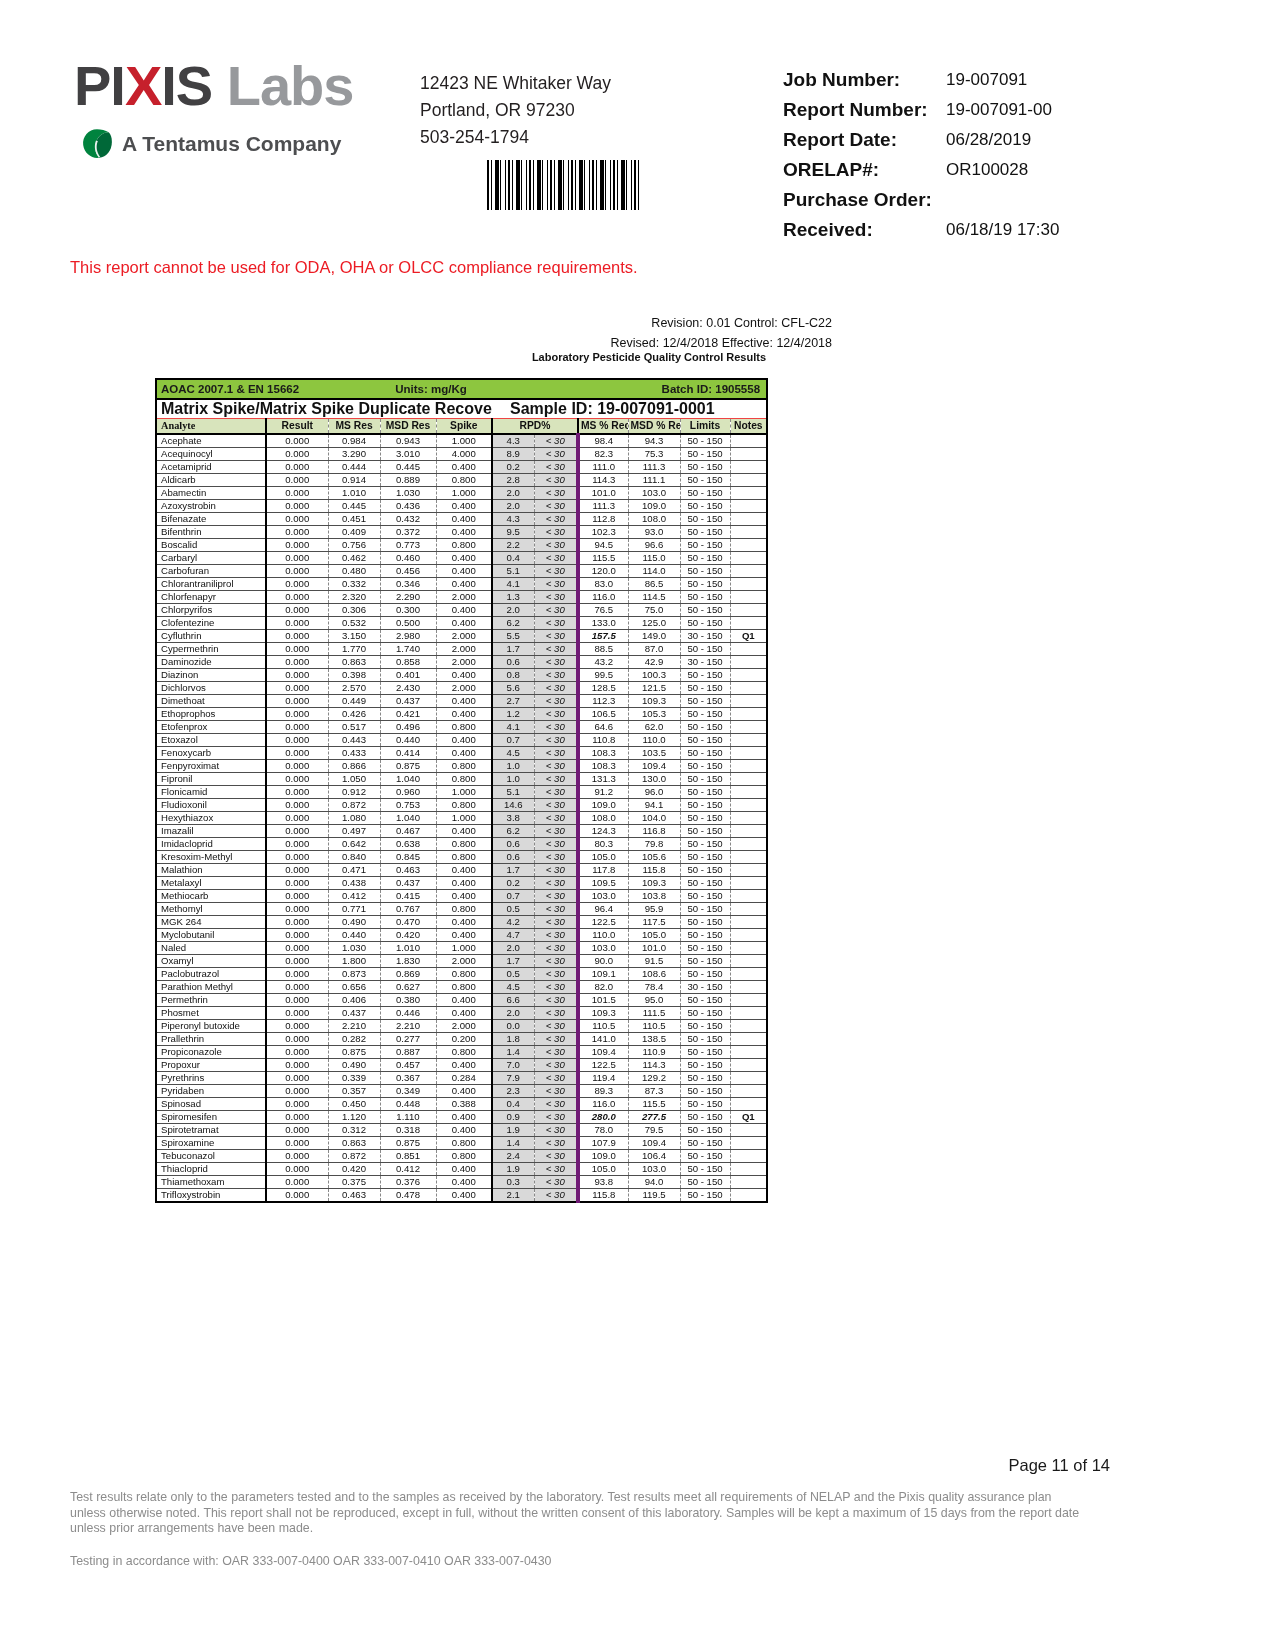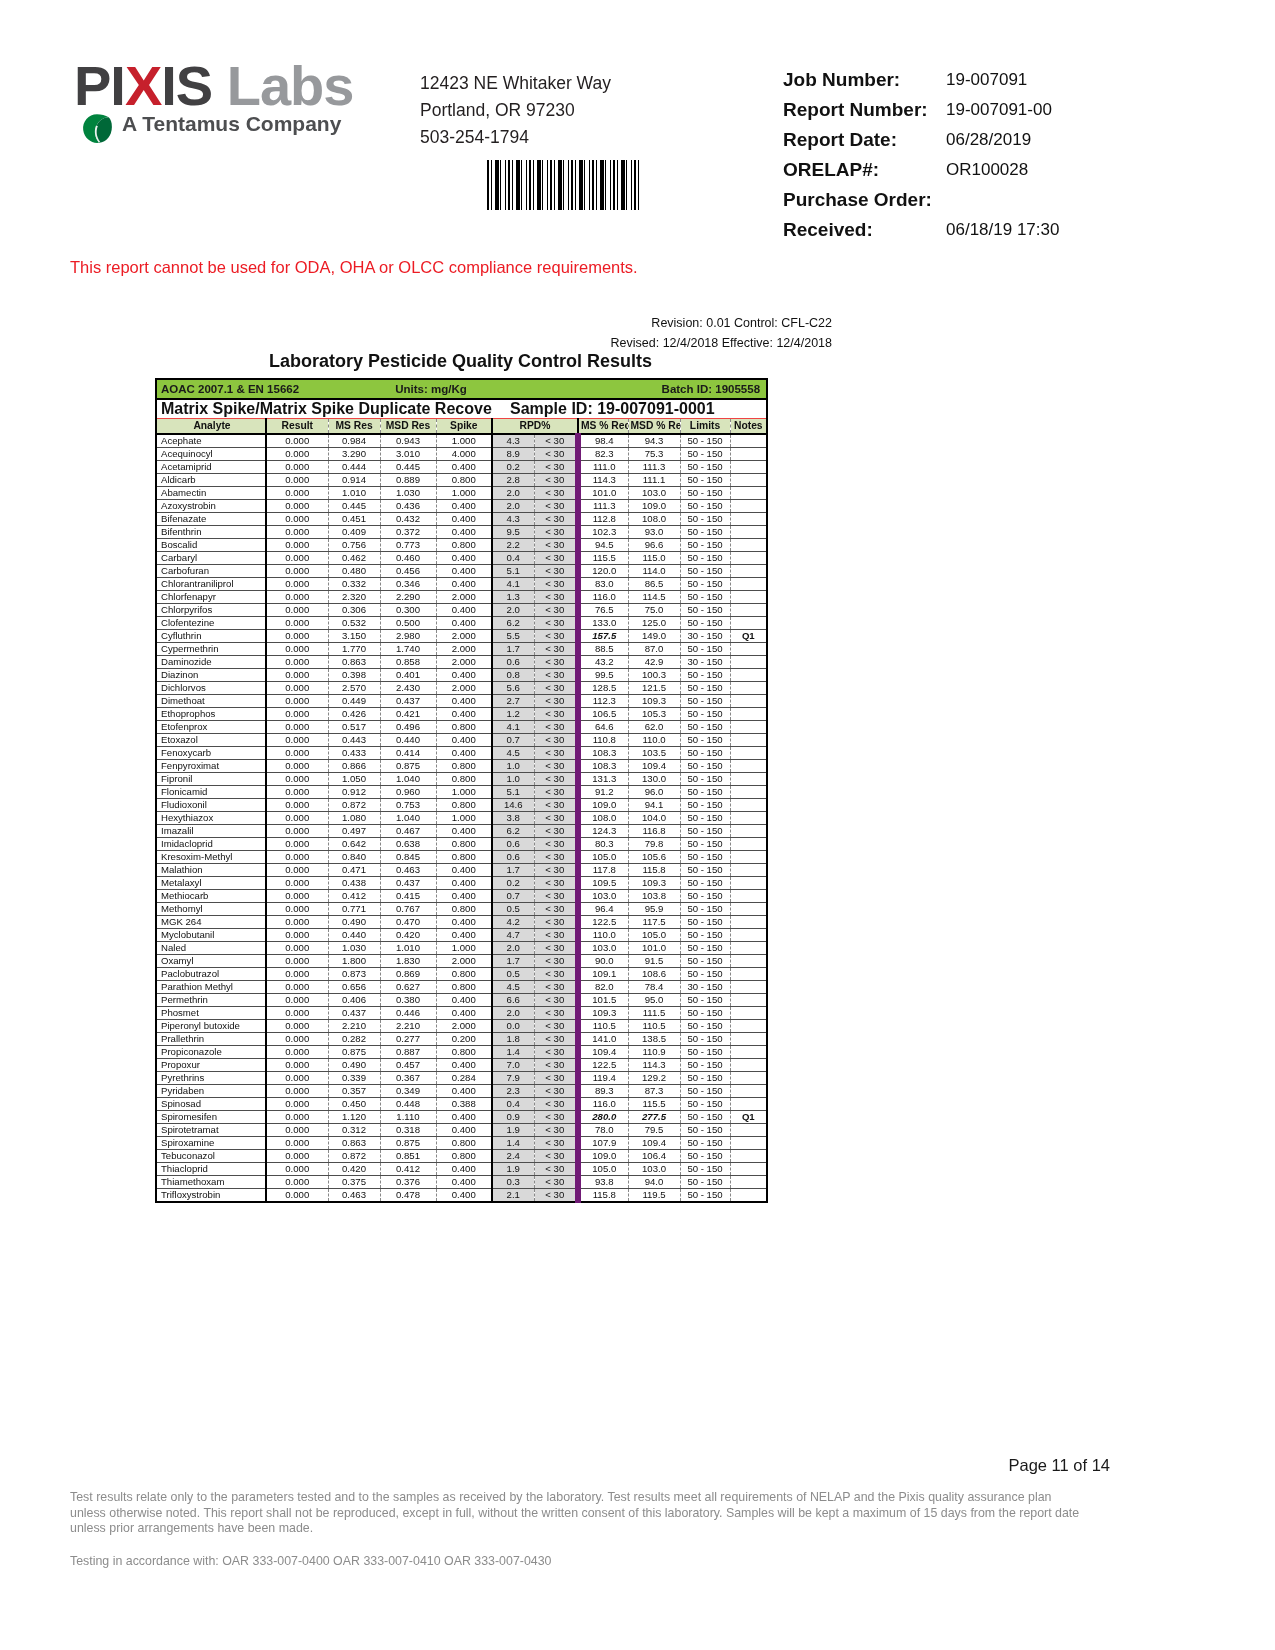--- a/index.html
+++ b/index.html
@@ -5,21 +5,21 @@
   html,body{margin:0;padding:0;background:#fff;}
   .page{position:relative;width:1275px;height:1650px;background:#fff;overflow:hidden;
         font-family:"Liberation Sans",sans-serif;color:#1a1a1a;}
 
   
   .logo{position:absolute;left:74px;top:62px;}
   .logo-word{font-size:56px;font-weight:bold;letter-spacing:-1px;line-height:48px;}
   .lg-dark{color:#414042;}
   .lg-red{color:#c6202c;}
   .lg-gray{color:#97999c;}
-  .logo-tag{display:flex;margin-top:2px;margin-left:6px;}
+  .logo-tag{display:flex;align-items:center;margin-top:17px;margin-left:6px;}
   .leaf{width:34px;height:34px;margin-right:8px;}
   .tagline{font-size:21px;font-weight:bold;color:#4d4e50;}
 
   
   .address{position:absolute;left:420px;top:70px;width:320px;
            font-size:17.5px;line-height:27px;color:#231f20;}
   .barcode{position:absolute;left:487px;top:160px;width:152px;height:50px;
            background:repeating-linear-gradient(90deg,
              #000 0 2px,#fff 2px 4px,#000 4px 5px,#fff 5px 8px,
              #000 8px 12px,#fff 12px 13px,#000 13px 14px,#fff 14px 18px,
@@ -30,51 +30,51 @@
   .meta-row{display:flex;margin-bottom:10px;line-height:20px;}
   .meta-label{width:163px;font-weight:bold;font-size:19px;color:#111;}
   .meta-value{font-size:17px;color:#111;}
 
   
   .notice{position:absolute;left:70px;top:258px;font-size:16.5px;color:#ec1c24;}
   .revision{position:absolute;left:330px;top:313px;width:502px;text-align:right;
             font-size:12.5px;line-height:20px;color:#111;}
 
   
-  .qc-title{position:absolute;left:155px;top:351px;width:611px;text-align:center;
-            font-size:18px;font-weight:bold;color:#111;}
+  .qc-title{position:absolute;left:155px;top:351px;width:611px;text-align:right;
+            font-size:11px;font-weight:bold;color:#111;}
   table.qc{position:absolute;left:155px;top:378px;width:611px;border-collapse:collapse;
            table-layout:fixed;border-left:2px solid #000;border-right:2px solid #000;
            border-bottom:2px solid #000;}
   table.qc th,table.qc td{overflow:hidden;white-space:nowrap;}
 
   tr.bar-row th{background:#8dc63f;border-top:2px solid #000;border-bottom:2px solid #000;
                 font-size:11.5px;line-height:14px;padding:2px 4px;color:#1a1a1a;text-align:left;}
   .bar-mid{text-align:center !important;}
   .bar-right{text-align:right !important;padding-right:6px !important;}
 
   tr.sec-row th{background:#fff;border-bottom:1px solid #ef4444;font-size:16px;line-height:14px;
                 padding:2px 4px;text-align:left;font-weight:bold;color:#111;}
   .sec-right{padding-left:18px !important;}
 
   tr.hdr-row th{background:#d8e4bc;font-size:10.3px;line-height:12px;padding:1px 2px;
                 border-bottom:2px solid #000;text-align:center;font-weight:bold;color:#111;}
-  tr.hdr-row th.c-analyte{text-align:center;padding-left:4px;}
+  tr.hdr-row th.c-analyte{text-align:left;padding-left:4px;font-family:Liberation Serif, serif;}
 
   tr.data td{font-size:9.6px;line-height:10px;padding:1px 2px;text-align:center;
              border-top:1px solid #4d4d4d;color:#111;}
   tr.data td.c-analyte{text-align:left;padding-left:4px;}
 
   .c-analyte{border-right:2px solid #000;}
   .c-result{border-right:1px dashed #888;}
   .c-msres{border-right:1px dashed #888;}
   .c-msdres{border-right:1px dashed #888;}
   .c-spike{border-right:2px solid #000;}
   .c-rpd{border-right:1px dashed #888;}
-  .c-rpdlim{border-right:6px solid #701a75;}
+  .c-rpdlim{border-right:4px solid #701a75;font-style:italic;}
   .c-msrec{border-right:1px dashed #888;}
   .c-msdrec{border-right:1px dashed #888;}
   .c-limits{border-right:1px dashed #888;}
   tr.data td.c-rpd,tr.data td.c-rpdlim{background:#d9d9d9;}
   .rpd-span{border-right:2px solid #000;}
   td.flag{font-weight:bold;font-style:italic;}
   tr.data td.c-notes{font-weight:bold;}
 
   
   .page-num{position:absolute;right:165px;top:1456px;font-size:16.5px;color:#1a1a1a;}

